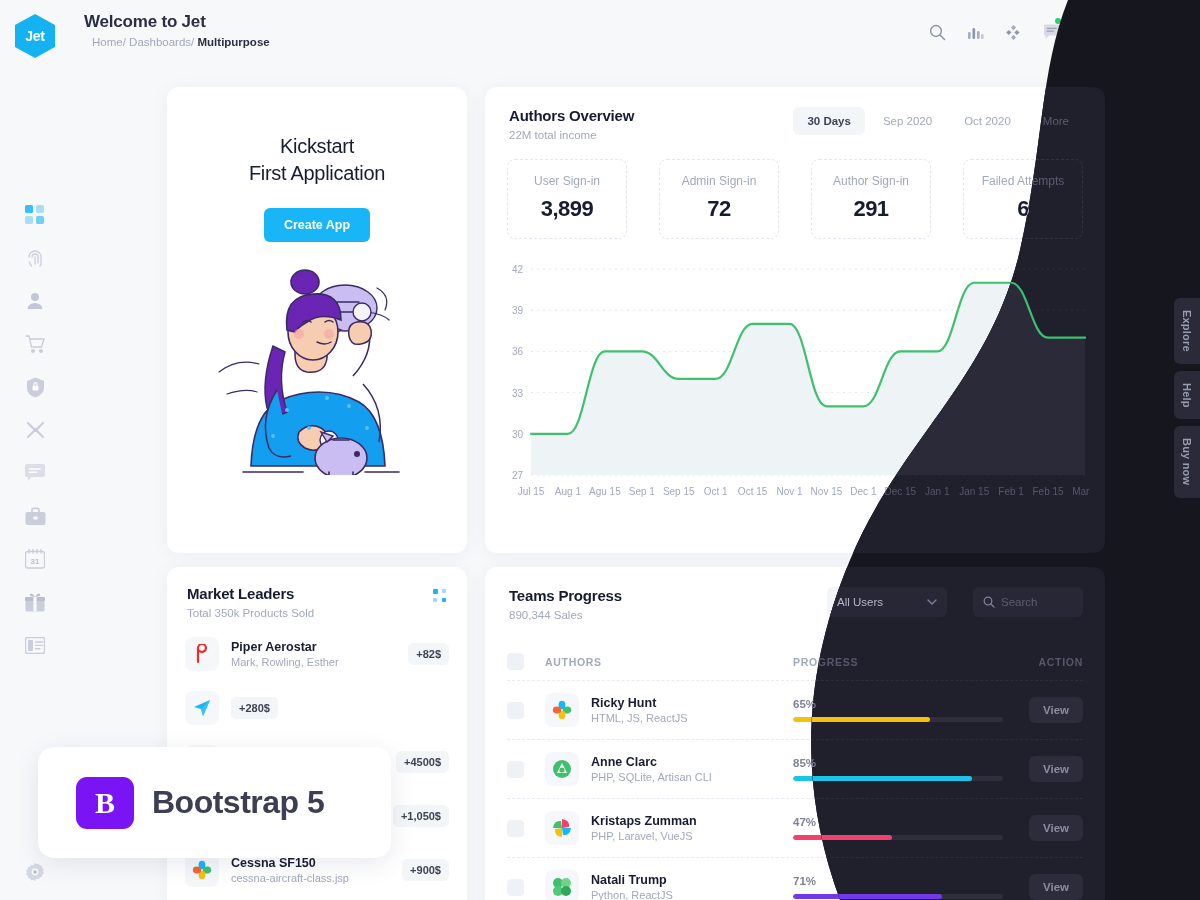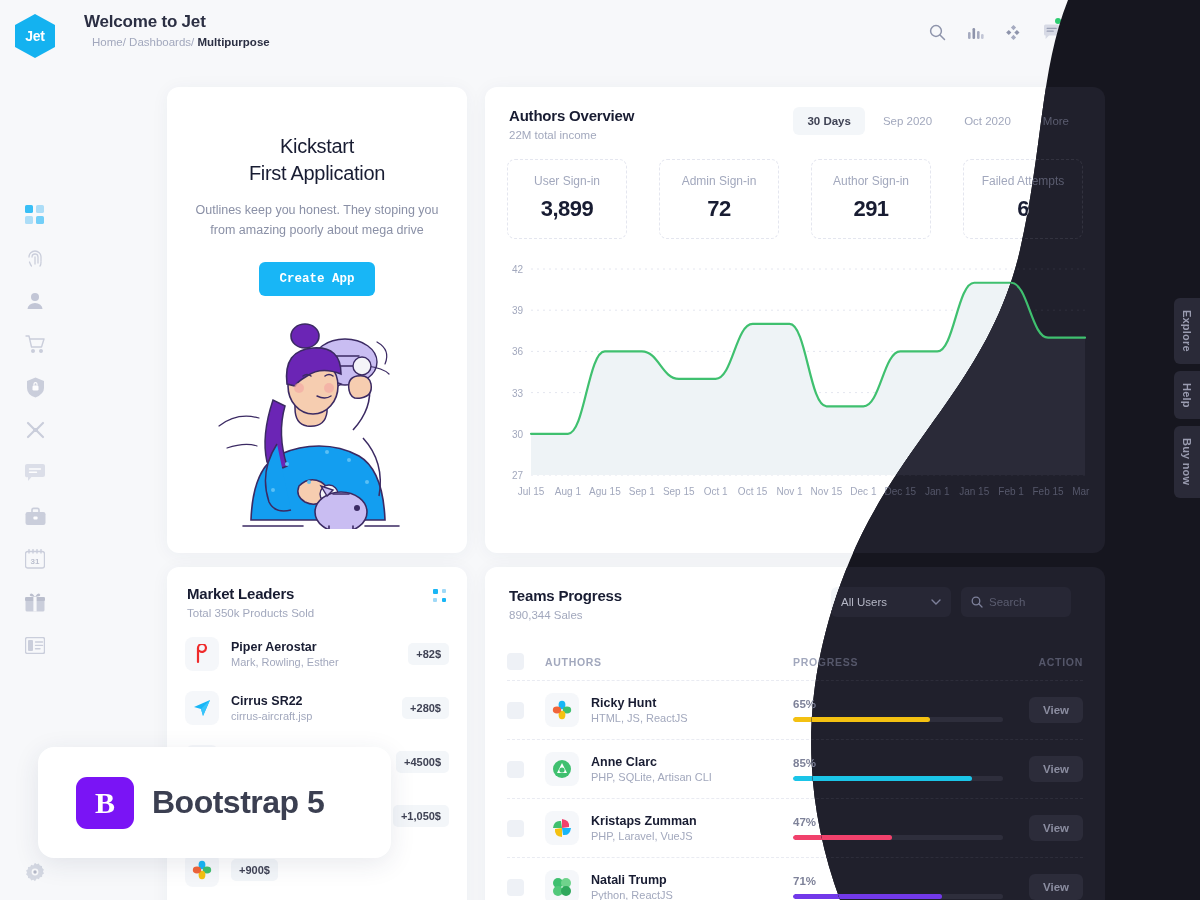--- a/index.html
+++ b/index.html
@@ -56,21 +56,21 @@
   
   .card { position: absolute; background: #fff; border-radius: 12px; box-shadow: 0 2px 18px rgba(40,50,90,.05); }
 
   
   #kickstart { left: 167px; top: 87px; width: 300px; height: 466px; }
   .ks-title { margin-top: 46px; text-align: center; font-size: 20px; font-weight: 400; color: #181c32; line-height: 1.33; letter-spacing: -.3px; }
   .ks-sub { margin-top: 15px; text-align: center; font-size: 12.5px; color: #8a90a6; line-height: 1.55; padding: 0 22px; }
   .ks-btn {
     display: block; margin: 22px auto 0; background: #18b6f6; color: #fff;
     border: none; border-radius: 6px; padding: 10px 20px; font-size: 12.5px; font-weight: 700;
-    font-family: Liberation Mono, monospace; cursor: pointer;
+    font-family: Liberation Sans, sans-serif; cursor: pointer;
   }
   .ks-illus { margin-top: 18px; display: flex; justify-content: center; }
 
   
   #authors { left: 485px; top: 87px; width: 620px; height: 466px; }
   .card-head { padding: 20px 24px 0; position: relative; }
   .card-title { font-size: 15px; font-weight: 700; color: #181c32; letter-spacing: -.2px; }
   .card-sub { margin-top: 5px; font-size: 11.5px; color: #a2a8bd; }
   .tabs { position: absolute; right: 22px; top: 20px; display: flex; align-items: center; gap: 4px; }
   .tab { padding: 8px 14px; border-radius: 6px; font-size: 11.5px; color: #a2a8bd; cursor: pointer; white-space: nowrap; }
@@ -93,21 +93,21 @@
   .ml-row { display: flex; align-items: center; padding: 10px 18px; gap: 12px; }
   .ml-ico { width: 34px; height: 34px; border-radius: 8px; background: #f5f7fa; display: flex; align-items: center; justify-content: center; flex: 0 0 34px; }
   .ml-txt { flex: 1; min-width: 0; }
   .ml-name { font-size: 12.5px; font-weight: 700; color: #181c32; white-space: nowrap; }
   .ml-meta { margin-top: 2px; font-size: 11px; color: #a2a8bd; white-space: nowrap; overflow: hidden; text-overflow: ellipsis; }
   .ml-amt { background: #f3f6f9; color: #3f4254; border-radius: 5px; padding: 5px 8px; font-size: 11px; font-weight: 700; white-space: nowrap; }
 
   
   #teams { left: 485px; top: 567px; width: 620px; height: 400px; }
   .tp-head { padding: 20px 24px 0; position: relative; }
-  .tp-controls { position: absolute; right: 34px; top: 20px; display: flex; gap: 10px; }
+  .tp-controls { position: absolute; right: 22px; top: 20px; display: flex; gap: 26px; }
   .select-box { width: 120px; height: 30px; border-radius: 6px; background: #f3f6f9; display: flex; align-items: center; justify-content: space-between; padding: 0 10px; font-size: 11.5px; color: #3f4254; cursor: pointer; }
   .search-box { width: 110px; height: 30px; border-radius: 6px; background: #f3f6f9; display: flex; align-items: center; gap: 6px; padding: 0 10px; font-size: 11.5px; color: #a2a8bd; cursor: text; }
   .tbl { margin-top: 32px; padding: 0 22px; }
   .thead, .trow { display: flex; align-items: center; }
   .thead { padding-bottom: 10px; border-bottom: 1px dashed #e9ebf2; }
   .trow { padding: 12px 0; border-bottom: 1px dashed #e9ebf2; }
   .c-check { flex: 0 0 38px; }
   .c-auth { flex: 1; display: flex; align-items: center; gap: 12px; }
   .c-prog { flex: 0 0 210px; }
   .c-act  { flex: 0 0 80px; text-align: right; }
@@ -177,21 +177,20 @@
 
 <div id="root">
 
   <div class="layer">
 
     <div class="card" id="kickstart">
       <div class="ks-title">
         <span>Kickstart</span><br>
         <span>First Application</span>
       </div>
-      <div class="ks-sub">Outlines keep you honest. They stoping you from amazing poorly about mega drive</div>
       <button class="ks-btn">Create App</button>
       <div class="ks-illus">
         <svg width="200" height="215" viewBox="0 0 200 215" fill="none">
 
           <ellipse cx="128" cy="48" rx="32" ry="23" fill="#c9bdf2" stroke="#3b2a63" stroke-width="1.4"></ellipse>
           <path d="M112 66 L108 80 L124 70 Z" fill="#c9bdf2" stroke="#3b2a63" stroke-width="1.4"></path>
           <path d="M116 42 h26 M118 52 h18" stroke="#3b2a63" stroke-width="1.4" stroke-linecap="round"></path>
           <path d="M160 28 q14 8 8 22" stroke="#3b2a63" stroke-width="1.2" fill="none" stroke-linecap="round"></path>
           <path d="M150 52 q16 2 22 8" stroke="#3b2a63" stroke-width="1.2" fill="none" stroke-linecap="round"></path>
           <path d="M2 112 q18 -14 40 -8" stroke="#3b2a63" stroke-width="1.2" fill="none" stroke-linecap="round"></path>
@@ -328,24 +327,20 @@
           </div>
           <div class="ml-amt">+82$</div>
         </div>
         <div class="ml-row">
           <div class="ml-ico">
             <svg width="20" height="20" viewBox="0 0 20 20">
                 <path d="M18 2 L2 9 L9 11 L11 18 Z" fill="#18b6f6"></path>
                 <path d="M9 11 L18 2 L11 18 Z" fill="#38c4fb"></path>
               </svg>
           </div>
-          <div class="ml-txt">
-            <div class="ml-name">Cirrus SR22</div>
-            <div class="ml-meta">cirrus-aircraft.jsp</div>
-          </div>
           <div class="ml-amt">+280$</div>
         </div>
         <div class="ml-row">
           <div class="ml-ico">
             <svg width="20" height="20" viewBox="0 0 20 20">
                 <circle cx="10" cy="10" r="8" fill="#7239ea" opacity=".85"></circle>
               </svg>
           </div>
           <div class="ml-txt">
             <div class="ml-name">Beechcraft 55</div>
@@ -366,20 +361,24 @@
           <div class="ml-amt">+1,050$</div>
         </div>
         <div class="ml-row">
           <div class="ml-ico">
             <svg width="22" height="22" viewBox="0 0 22 22">
               <ellipse cx="11" cy="6" rx="3.4" ry="4.2" fill="#18b6f6"></ellipse>
               <ellipse cx="16" cy="11" rx="4.2" ry="3.4" fill="#3fc06f"></ellipse>
               <ellipse cx="11" cy="16" rx="3.4" ry="4.2" fill="#f4c111"></ellipse>
               <ellipse cx="6" cy="11" rx="4.2" ry="3.4" fill="#f1653a"></ellipse>
             </svg>
+          </div>
+          <div class="ml-txt">
+            <div class="ml-name">Cessna SF150</div>
+            <div class="ml-meta">cessna-aircraft-class.jsp</div>
           </div>
           <div class="ml-amt">+900$</div>
         </div>
       </div>
     </div>
 
     <div class="card" id="teams">
       <div class="tp-head">
         <div class="card-title">Teams Progress</div>
         <div class="card-sub">890,344 Sales</div>

